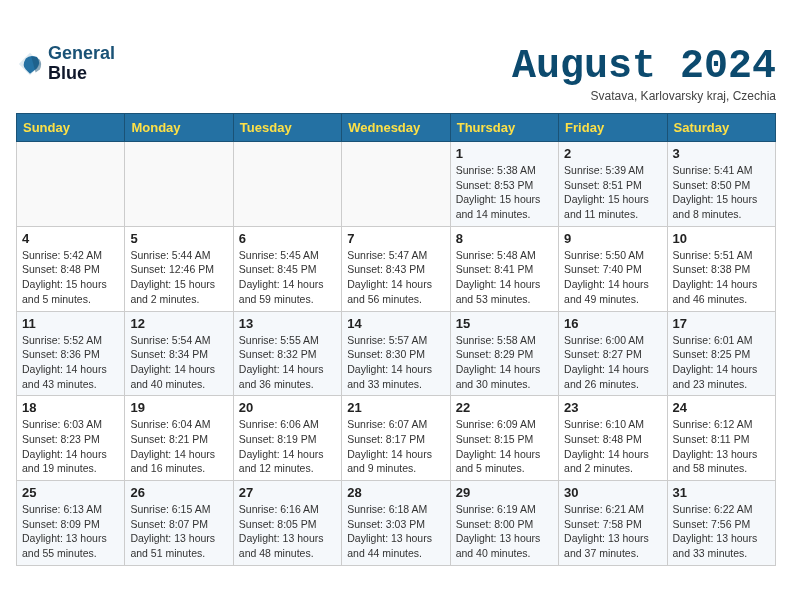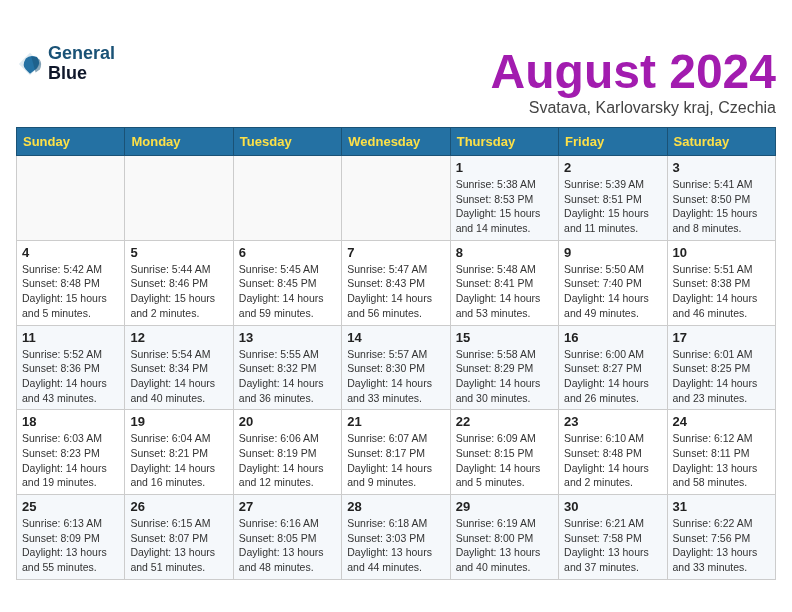--- a/index.html
+++ b/index.html
@@ -30,26 +30,27 @@
     .logo-text span { color: #1a5276; }
     .logo-text .blue { color: #0f172a; }
     .logo-icon {
       width: 28px;
       height: 28px;
     }
     .title-block {
       text-align: right;
     }
     .month-title {
-      font-size: 48px;
+      font-size: 40px;
       font-weight: bold;
-      color: #a21caf;
+      color: #0c4a6e;
+      font-family: Liberation Mono, monospace;
     }
     .location {
-      font-size: 16px;
+      font-size: 12px;
       color: #444;
     }
     table {
       width: 100%;
       border-collapse: collapse;
       table-layout: fixed;
     }
     thead tr th {
       background: #2471a3;
       color: #fde047;
@@ -155,21 +156,21 @@
         <td>
           <span class="day-num">4</span>
           <div class="day-info" style="white-space: pre-line;">Sunrise: 5:42 AM
 Sunset: 8:48 PM
 Daylight: 15 hours
 and 5 minutes.</div>
         </td>
         <td>
           <span class="day-num">5</span>
           <div class="day-info" style="white-space: pre-line;">Sunrise: 5:44 AM
-Sunset: 8:46 PM
+Sunset: 12:46 PM
 Daylight: 15 hours
 and 2 minutes.</div>
         </td>
         <td>
           <span class="day-num">6</span>
           <div class="day-info" style="white-space: pre-line;">Sunrise: 5:45 AM
 Sunset: 8:45 PM
 Daylight: 14 hours
 and 59 minutes.</div>
         </td>

